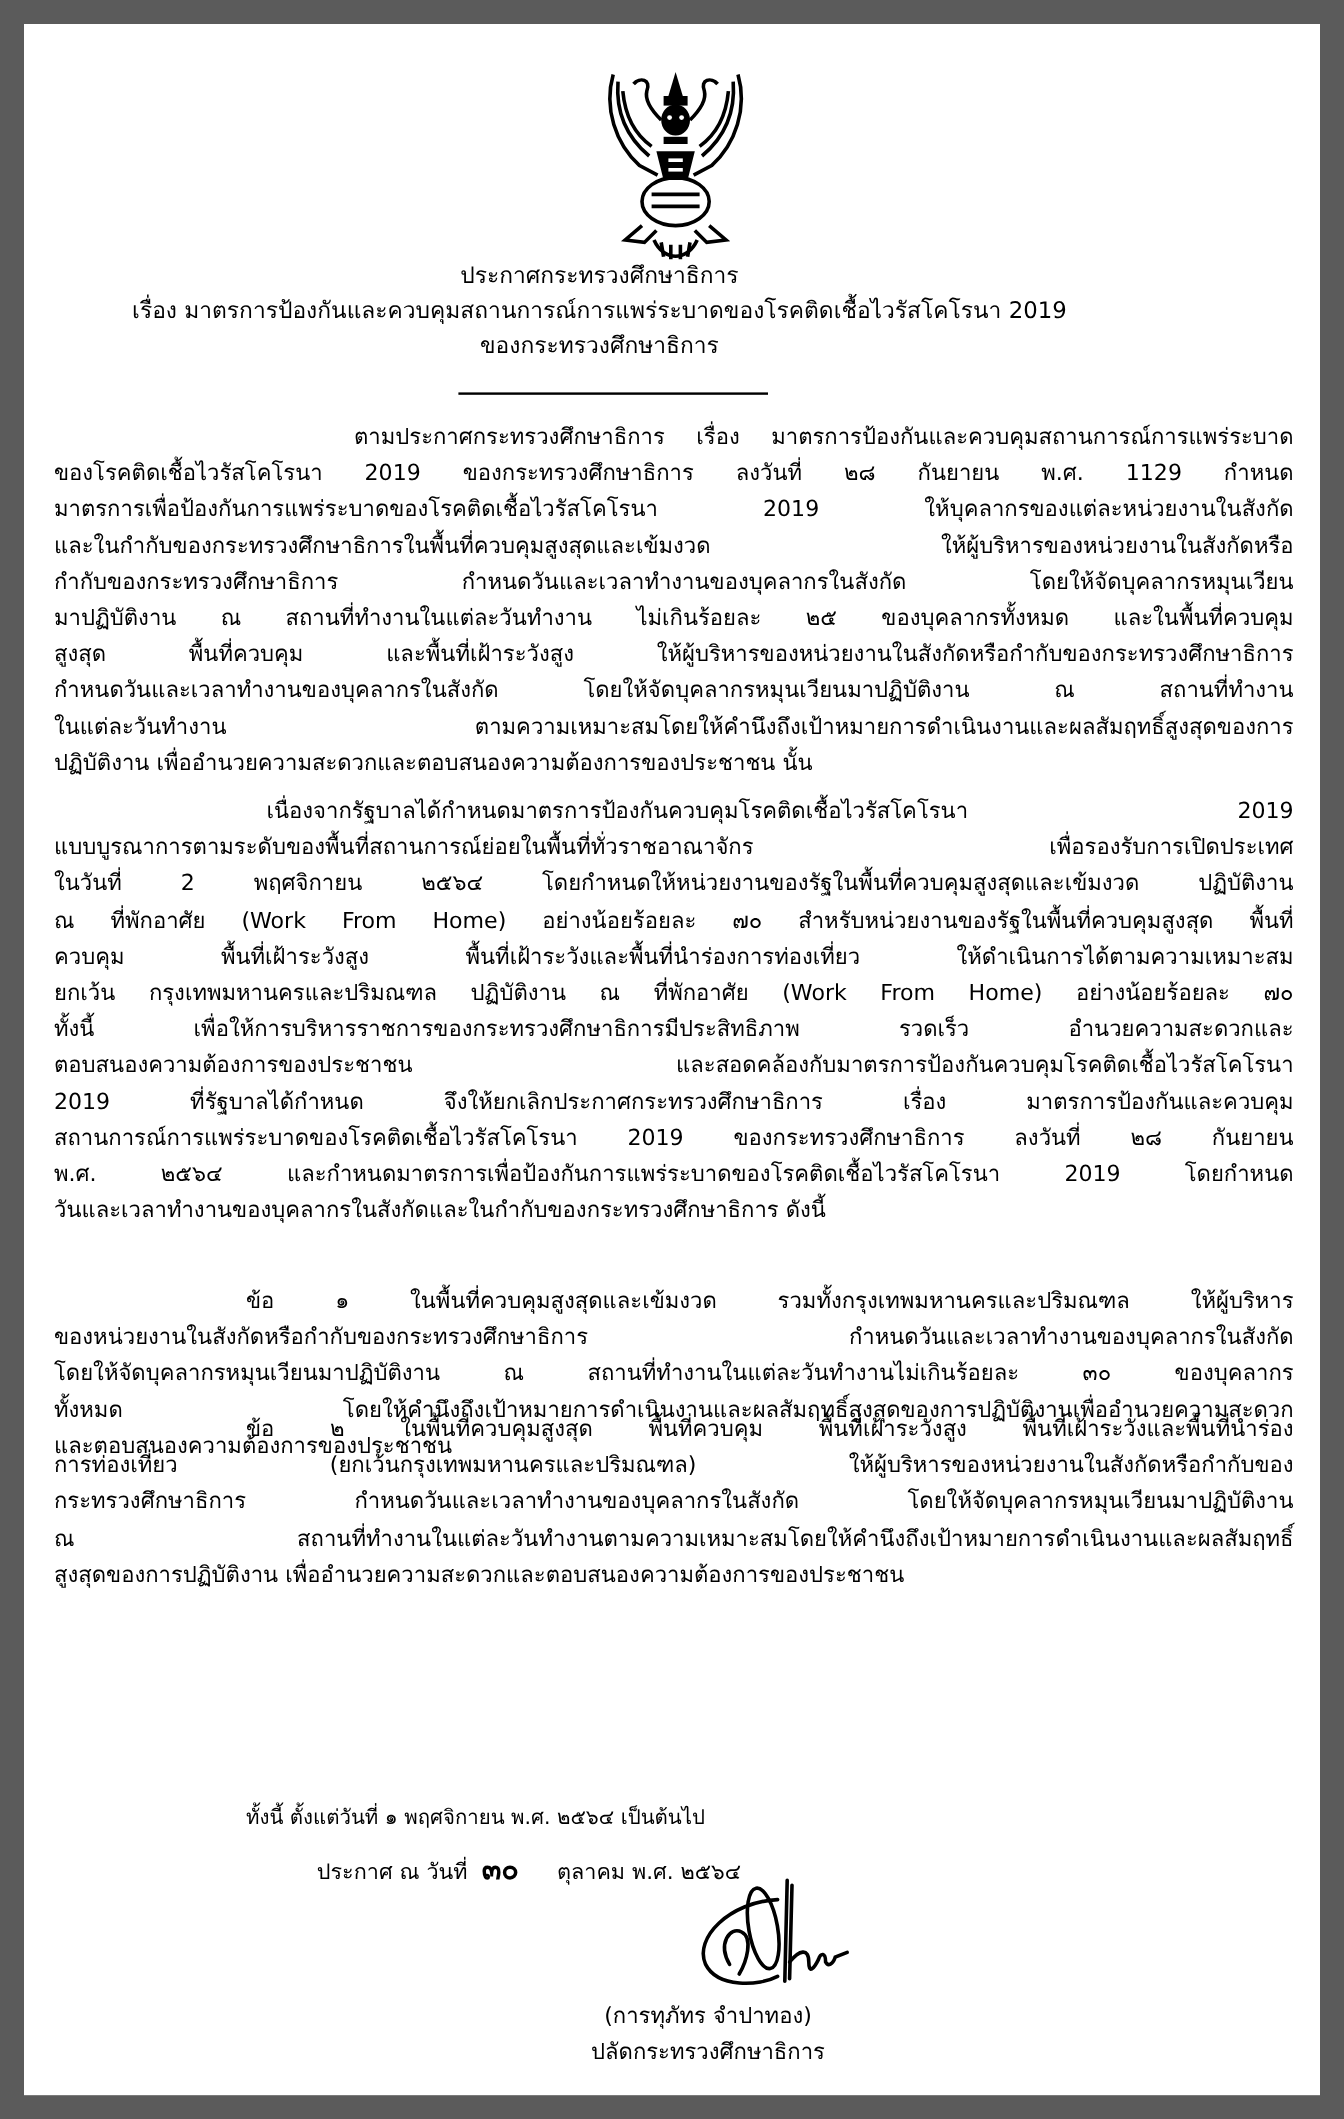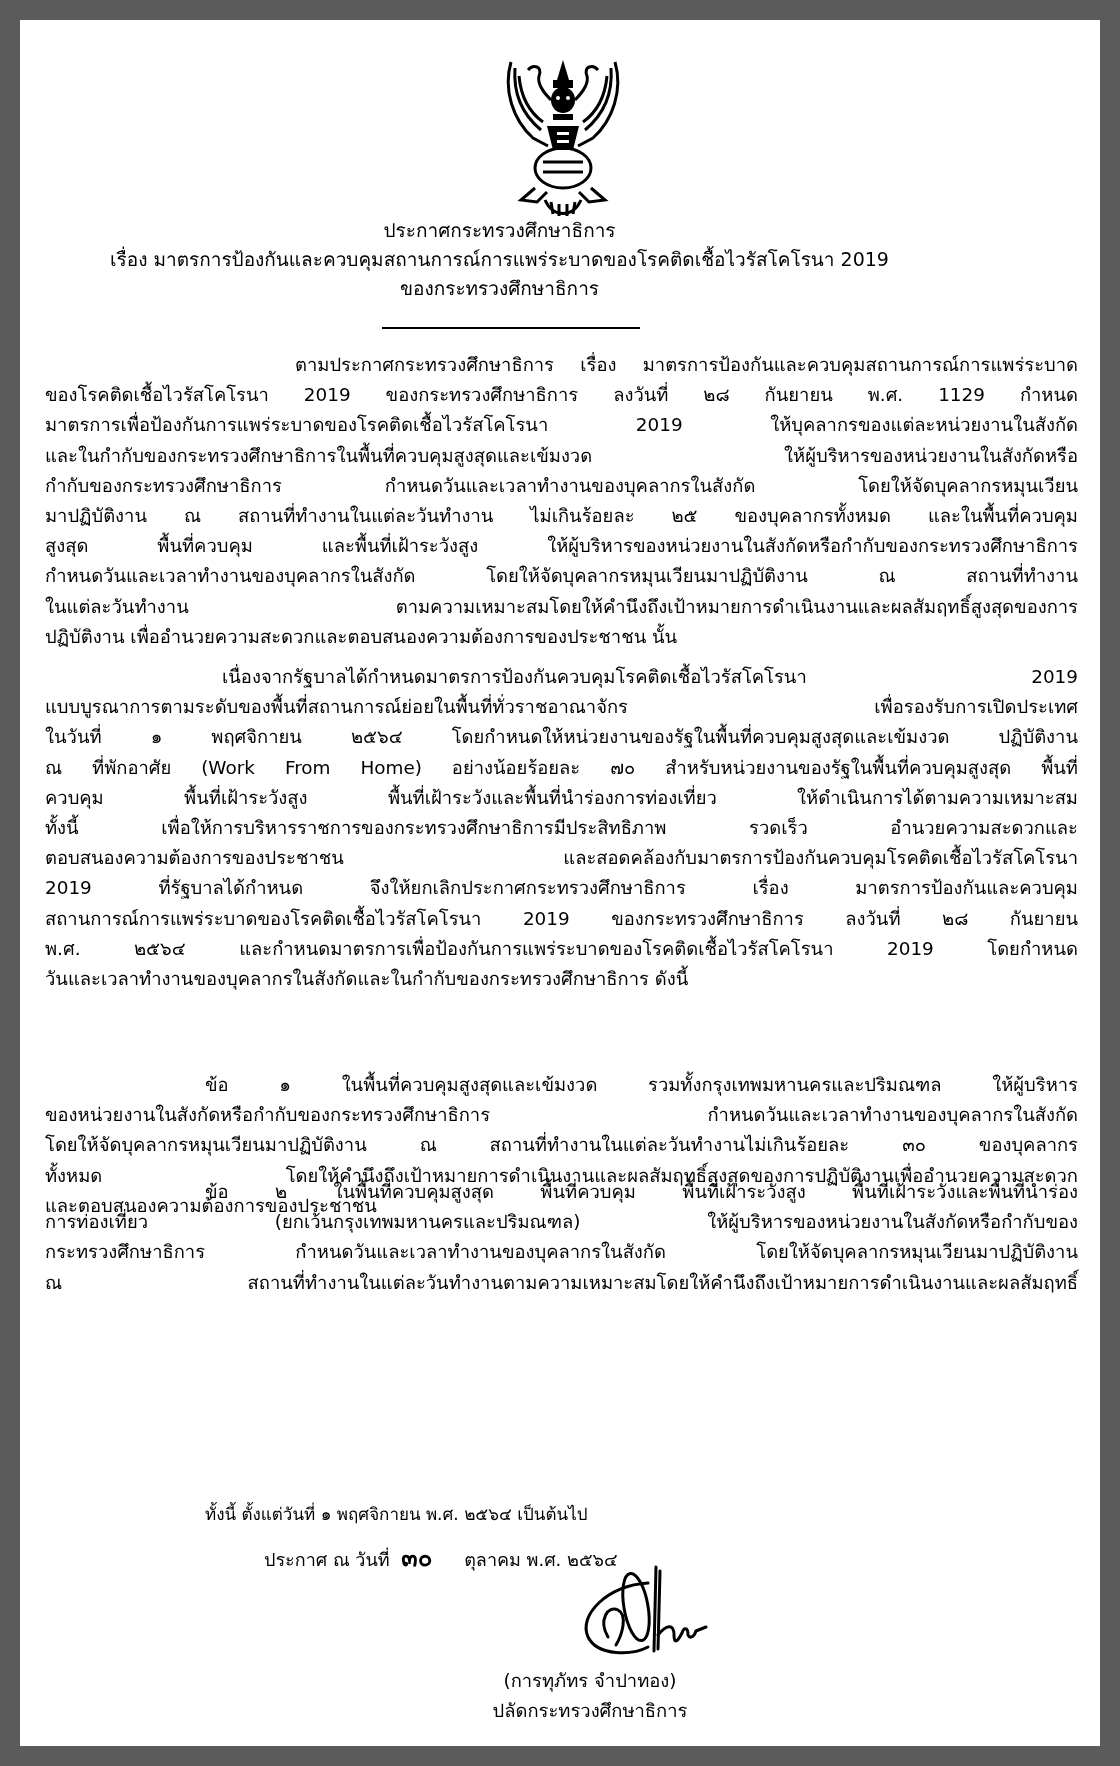--- a/index.html
+++ b/index.html
@@ -166,23 +166,24 @@
     <div class="line">มาปฏิบัติงาน ณ สถานที่ทำงานในแต่ละวันทำงาน ไม่เกินร้อยละ ๒๕ ของบุคลากรทั้งหมด และในพื้นที่ควบคุม</div>
     <div class="line">สูงสุด พื้นที่ควบคุม และพื้นที่เฝ้าระวังสูง ให้ผู้บริหารของหน่วยงานในสังกัดหรือกำกับของกระทรวงศึกษาธิการ</div>
     <div class="line">กำหนดวันและเวลาทำงานของบุคลากรในสังกัด โดยให้จัดบุคลากรหมุนเวียนมาปฏิบัติงาน ณ สถานที่ทำงาน</div>
     <div class="line">ในแต่ละวันทำงาน ตามความเหมาะสมโดยให้คำนึงถึงเป้าหมายการดำเนินงานและผลสัมฤทธิ์สูงสุดของการ</div>
     <div class="line last">ปฏิบัติงาน เพื่ออำนวยความสะดวกและตอบสนองความต้องการของประชาชน นั้น</div>
   </div>
 
   <div class="body-text" style="top:642px;">
     <div class="line indent2">เนื่องจากรัฐบาลได้กำหนดมาตรการป้องกันควบคุมโรคติดเชื้อไวรัสโคโรนา 2019</div>
     <div class="line">แบบบูรณาการตามระดับของพื้นที่สถานการณ์ย่อยในพื้นที่ทั่วราชอาณาจักร เพื่อรองรับการเปิดประเทศ</div>
-    <div class="line">ในวันที่ ๑ พฤศจิกายน ๒๕๖๔ โดยกำหนดให้หน่วยงานของรัฐในพื้นที่ควบคุมสูงสุดและเข้มงวด ปฏิบัติงาน</div>
+    <div class="line">ในวันที่ 2 พฤศจิกายน ๒๕๖๔ โดยกำหนดให้หน่วยงานของรัฐในพื้นที่ควบคุมสูงสุดและเข้มงวด ปฏิบัติงาน</div>
     <div class="line">ณ ที่พักอาศัย (Work From Home) อย่างน้อยร้อยละ ๗๐ สำหรับหน่วยงานของรัฐในพื้นที่ควบคุมสูงสุด พื้นที่</div>
     <div class="line">ควบคุม พื้นที่เฝ้าระวังสูง พื้นที่เฝ้าระวังและพื้นที่นำร่องการท่องเที่ยว ให้ดำเนินการได้ตามความเหมาะสม</div>
+    <div class="line">ยกเว้น กรุงเทพมหานครและปริมณฑล ปฏิบัติงาน ณ ที่พักอาศัย (Work From Home) อย่างน้อยร้อยละ ๗๐</div>
     <div class="line">ทั้งนี้ เพื่อให้การบริหารราชการของกระทรวงศึกษาธิการมีประสิทธิภาพ รวดเร็ว อำนวยความสะดวกและ</div>
     <div class="line">ตอบสนองความต้องการของประชาชน และสอดคล้องกับมาตรการป้องกันควบคุมโรคติดเชื้อไวรัสโคโรนา</div>
     <div class="line">2019 ที่รัฐบาลได้กำหนด จึงให้ยกเลิกประกาศกระทรวงศึกษาธิการ เรื่อง มาตรการป้องกันและควบคุม</div>
     <div class="line">สถานการณ์การแพร่ระบาดของโรคติดเชื้อไวรัสโคโรนา 2019 ของกระทรวงศึกษาธิการ ลงวันที่ ๒๘ กันยายน</div>
     <div class="line">พ.ศ. ๒๕๖๔ และกำหนดมาตรการเพื่อป้องกันการแพร่ระบาดของโรคติดเชื้อไวรัสโคโรนา 2019 โดยกำหนด</div>
     <div class="line last">วันและเวลาทำงานของบุคลากรในสังกัดและในกำกับของกระทรวงศึกษาธิการ ดังนี้</div>
   </div>
 
   <div class="body-text" style="top:1050px;">
     <div class="line indent3">ข้อ ๑  ในพื้นที่ควบคุมสูงสุดและเข้มงวด รวมทั้งกรุงเทพมหานครและปริมณฑล ให้ผู้บริหาร</div>
@@ -190,20 +191,21 @@
     <div class="line">โดยให้จัดบุคลากรหมุนเวียนมาปฏิบัติงาน ณ สถานที่ทำงานในแต่ละวันทำงานไม่เกินร้อยละ ๓๐ ของบุคลากร</div>
     <div class="line">ทั้งหมด โดยให้คำนึงถึงเป้าหมายการดำเนินงานและผลสัมฤทธิ์สูงสุดของการปฏิบัติงานเพื่ออำนวยความสะดวก</div>
     <div class="line last">และตอบสนองความต้องการของประชาชน</div>
   </div>
 
   <div class="body-text" style="top:1157px;">
     <div class="line indent3">ข้อ ๒  ในพื้นที่ควบคุมสูงสุด พื้นที่ควบคุม พื้นที่เฝ้าระวังสูง พื้นที่เฝ้าระวังและพื้นที่นำร่อง</div>
     <div class="line">การท่องเที่ยว (ยกเว้นกรุงเทพมหานครและปริมณฑล) ให้ผู้บริหารของหน่วยงานในสังกัดหรือกำกับของ</div>
     <div class="line">กระทรวงศึกษาธิการ กำหนดวันและเวลาทำงานของบุคลากรในสังกัด โดยให้จัดบุคลากรหมุนเวียนมาปฏิบัติงาน</div>
     <div class="line">ณ สถานที่ทำงานในแต่ละวันทำงานตามความเหมาะสมโดยให้คำนึงถึงเป้าหมายการดำเนินงานและผลสัมฤทธิ์</div>
+    <div class="line last">สูงสุดของการปฏิบัติงาน เพื่ออำนวยความสะดวกและตอบสนองความต้องการของประชาชน</div>
   </div>
 
   <div class="closing">ทั้งนี้ ตั้งแต่วันที่ ๑ พฤศจิกายน พ.ศ. ๒๕๖๔ เป็นต้นไป</div>
 
   <div class="date-line">
     <span>ประกาศ ณ วันที่</span>
     <span class="date-day">๓๐</span>
     <span>ตุลาคม พ.ศ. ๒๕๖๔</span>
   </div>
 

